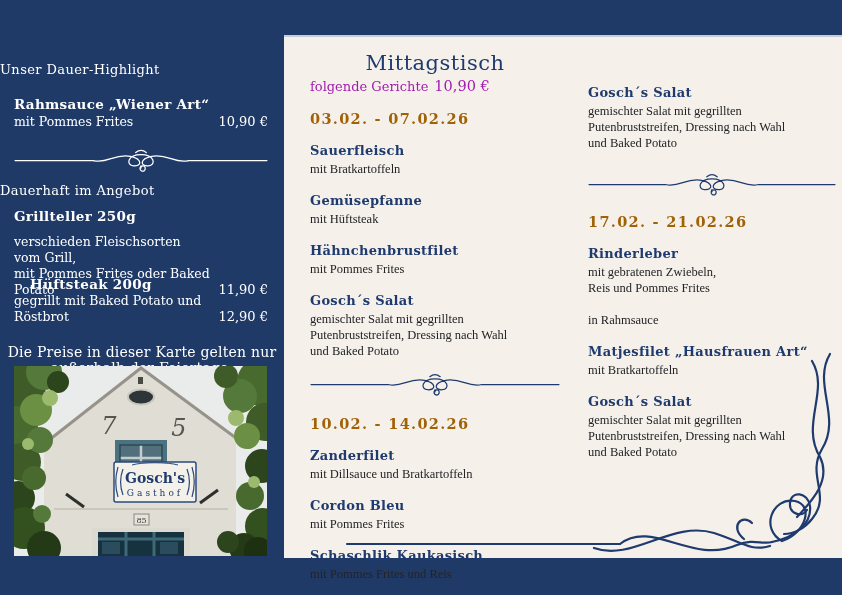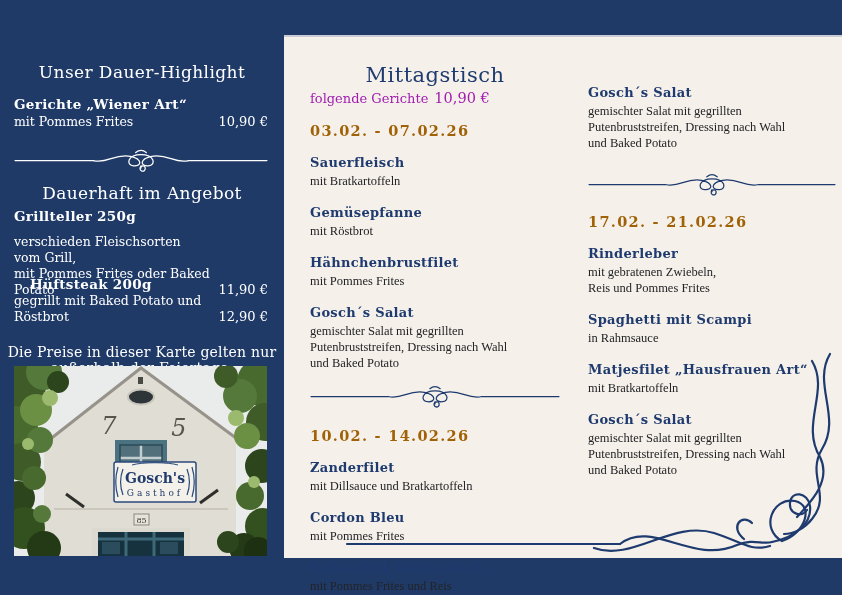--- a/index.html
+++ b/index.html
@@ -7,36 +7,36 @@
     width:842px;height:595px;position:relative;overflow:hidden;
     background:#1f3a67;
     font-family:"DejaVu Serif","Liberation Serif",serif;
   }
   .left-panel{position:absolute;left:0;top:0;width:284px;height:595px;color:#ffffff;}
   .cream-panel{
     position:absolute;left:284px;top:35px;width:558px;height:523px;
     background:#f5f1ea;border-top:2px solid #c9ccd5;box-sizing:border-box;
   }
   
-  .lp-h{position:absolute;left:0;right:0;text-align:center;font-size:17px;letter-spacing:.4px;}
+  .lp-h{position:absolute;left:0;right:0;text-align:left;font-size:13px;letter-spacing:.4px;}
   .lp-h1{top:62px;}
   .lp-h2{top:183px;}
   .lp-name{position:absolute;left:14px;right:16px;font-weight:bold;font-size:13.5px;letter-spacing:.3px;}
   .lp-row{position:absolute;left:14px;right:16px;display:flex;justify-content:space-between;align-items:flex-end;font-size:12.5px;line-height:16px;}
   .lp-desc{white-space:pre-line;}
   .lp-price{font-size:13px;white-space:nowrap;margin-left:8px;}
   .lp-div{position:absolute;top:142px;left:14px;right:16px;height:36px;color:#ffffff;}
   .lp-notice{position:absolute;top:344px;left:0;right:0;text-align:center;font-size:14px;letter-spacing:.2px;}
   .lp-photo{position:absolute;top:366px;left:14px;width:253px;height:190px;}
   .lp-photo svg{display:block;}
   
   .col{position:absolute;top:0;color:#232327;}
   .col1{left:26px;width:250px;}
   .col2{left:304px;width:248px;}
-  .menu-title{margin-top:26px;text-align:center;font-size:21px;color:#1e3a6e;letter-spacing:.5px;}
+  .menu-title{margin-top:14px;text-align:center;font-size:21px;color:#1e3a6e;letter-spacing:.5px;}
   .menu-subtitle{text-align:left;font-size:13px;color:#a21caf;margin-top:3px;}
   .menu-subtitle .sub-price{font-size:14.5px;margin-left:6px;}
   .date{margin-top:16px;font-size:14.5px;font-weight:bold;color:#a16207;letter-spacing:1.3px;}
   .dish{margin-top:16px;}
   .dish-name{font-size:13px;font-weight:bold;color:#1e3a6e;letter-spacing:.3px;line-height:16px;}
   .dish-desc{font-size:12.5px;color:#232327;line-height:16px;white-space:pre-line;margin-top:2px;font-family:Liberation Serif, serif;}
   .ornament{height:30px;color:#1e3a6e;}
   .col1 .ornament{margin-top:10px;}
   .col2 .first-dish{margin-top:48px;}
   .col2 .ornament{margin-top:18px;}
@@ -44,21 +44,21 @@
   .ornament svg,.lp-div svg{width:100%;height:100%;}
   .corner-flourish{position:absolute;right:0;bottom:4px;width:500px;height:205px;pointer-events:none;}
 </style>
 </head>
 <body>
 
 <div class="left-panel">
 
   <div class="lp-h lp-h1">Unser Dauer-Highlight</div>
 
-  <div class="lp-name" style="top:96px;">Gerichte „Wiener Art“</div>
+  <div class="lp-name" style="top:96px;">Rahmsauce „Wiener Art“</div>
   <div class="lp-row" style="top:114px;">
     <span class="lp-desc">mit Pommes Frites</span>
     <span class="lp-price">10,90 €</span>
   </div>
 
   <div class="lp-div">
     <svg viewBox="0 0 480 46" fill="none" stroke="currentColor" stroke-width="2.4" stroke-linecap="round">
       <path d="M2,24 H150"></path>
       <path d="M330,24 H478"></path>
       <path d="M150,24 C176,31 190,10 220,16 C243,21 242,35 226,34 C211,33 214,13 240,13 C266,13 269,33 254,34 C238,35 237,21 260,16 C290,10 304,31 330,24"></path>
@@ -165,21 +165,21 @@
     </div>
 
     <div class="date">03.02. - 07.02.26</div>
 
     <div class="dish">
       <div class="dish-name">Sauerfleisch</div>
       <div class="dish-desc">mit Bratkartoffeln</div>
     </div>
     <div class="dish">
       <div class="dish-name">Gemüsepfanne</div>
-      <div class="dish-desc">mit Röstbrot</div>
+      <div class="dish-desc">mit Hüftsteak</div>
     </div>
     <div class="dish">
       <div class="dish-name">Hähnchenbrustfilet</div>
       <div class="dish-desc">mit Pommes Frites</div>
     </div>
     <div class="dish">
       <div class="dish-name">Gosch´s Salat</div>
       <div class="dish-desc">gemischter Salat mit gegrillten
 Putenbruststreifen, Dressing nach Wahl
 und Baked Potato</div>
@@ -230,21 +230,20 @@
     </div>
 
     <div class="date">17.02. - 21.02.26</div>
 
     <div class="dish">
       <div class="dish-name">Rinderleber</div>
       <div class="dish-desc">mit gebratenen Zwiebeln,
 Reis und Pommes Frites</div>
     </div>
     <div class="dish">
-      <div class="dish-name">Spaghetti mit Scampi</div>
       <div class="dish-desc">in Rahmsauce</div>
     </div>
     <div class="dish">
       <div class="dish-name">Matjesfilet „Hausfrauen Art“</div>
       <div class="dish-desc">mit Bratkartoffeln</div>
     </div>
     <div class="dish">
       <div class="dish-name">Gosch´s Salat</div>
       <div class="dish-desc">gemischter Salat mit gegrillten
 Putenbruststreifen, Dressing nach Wahl

